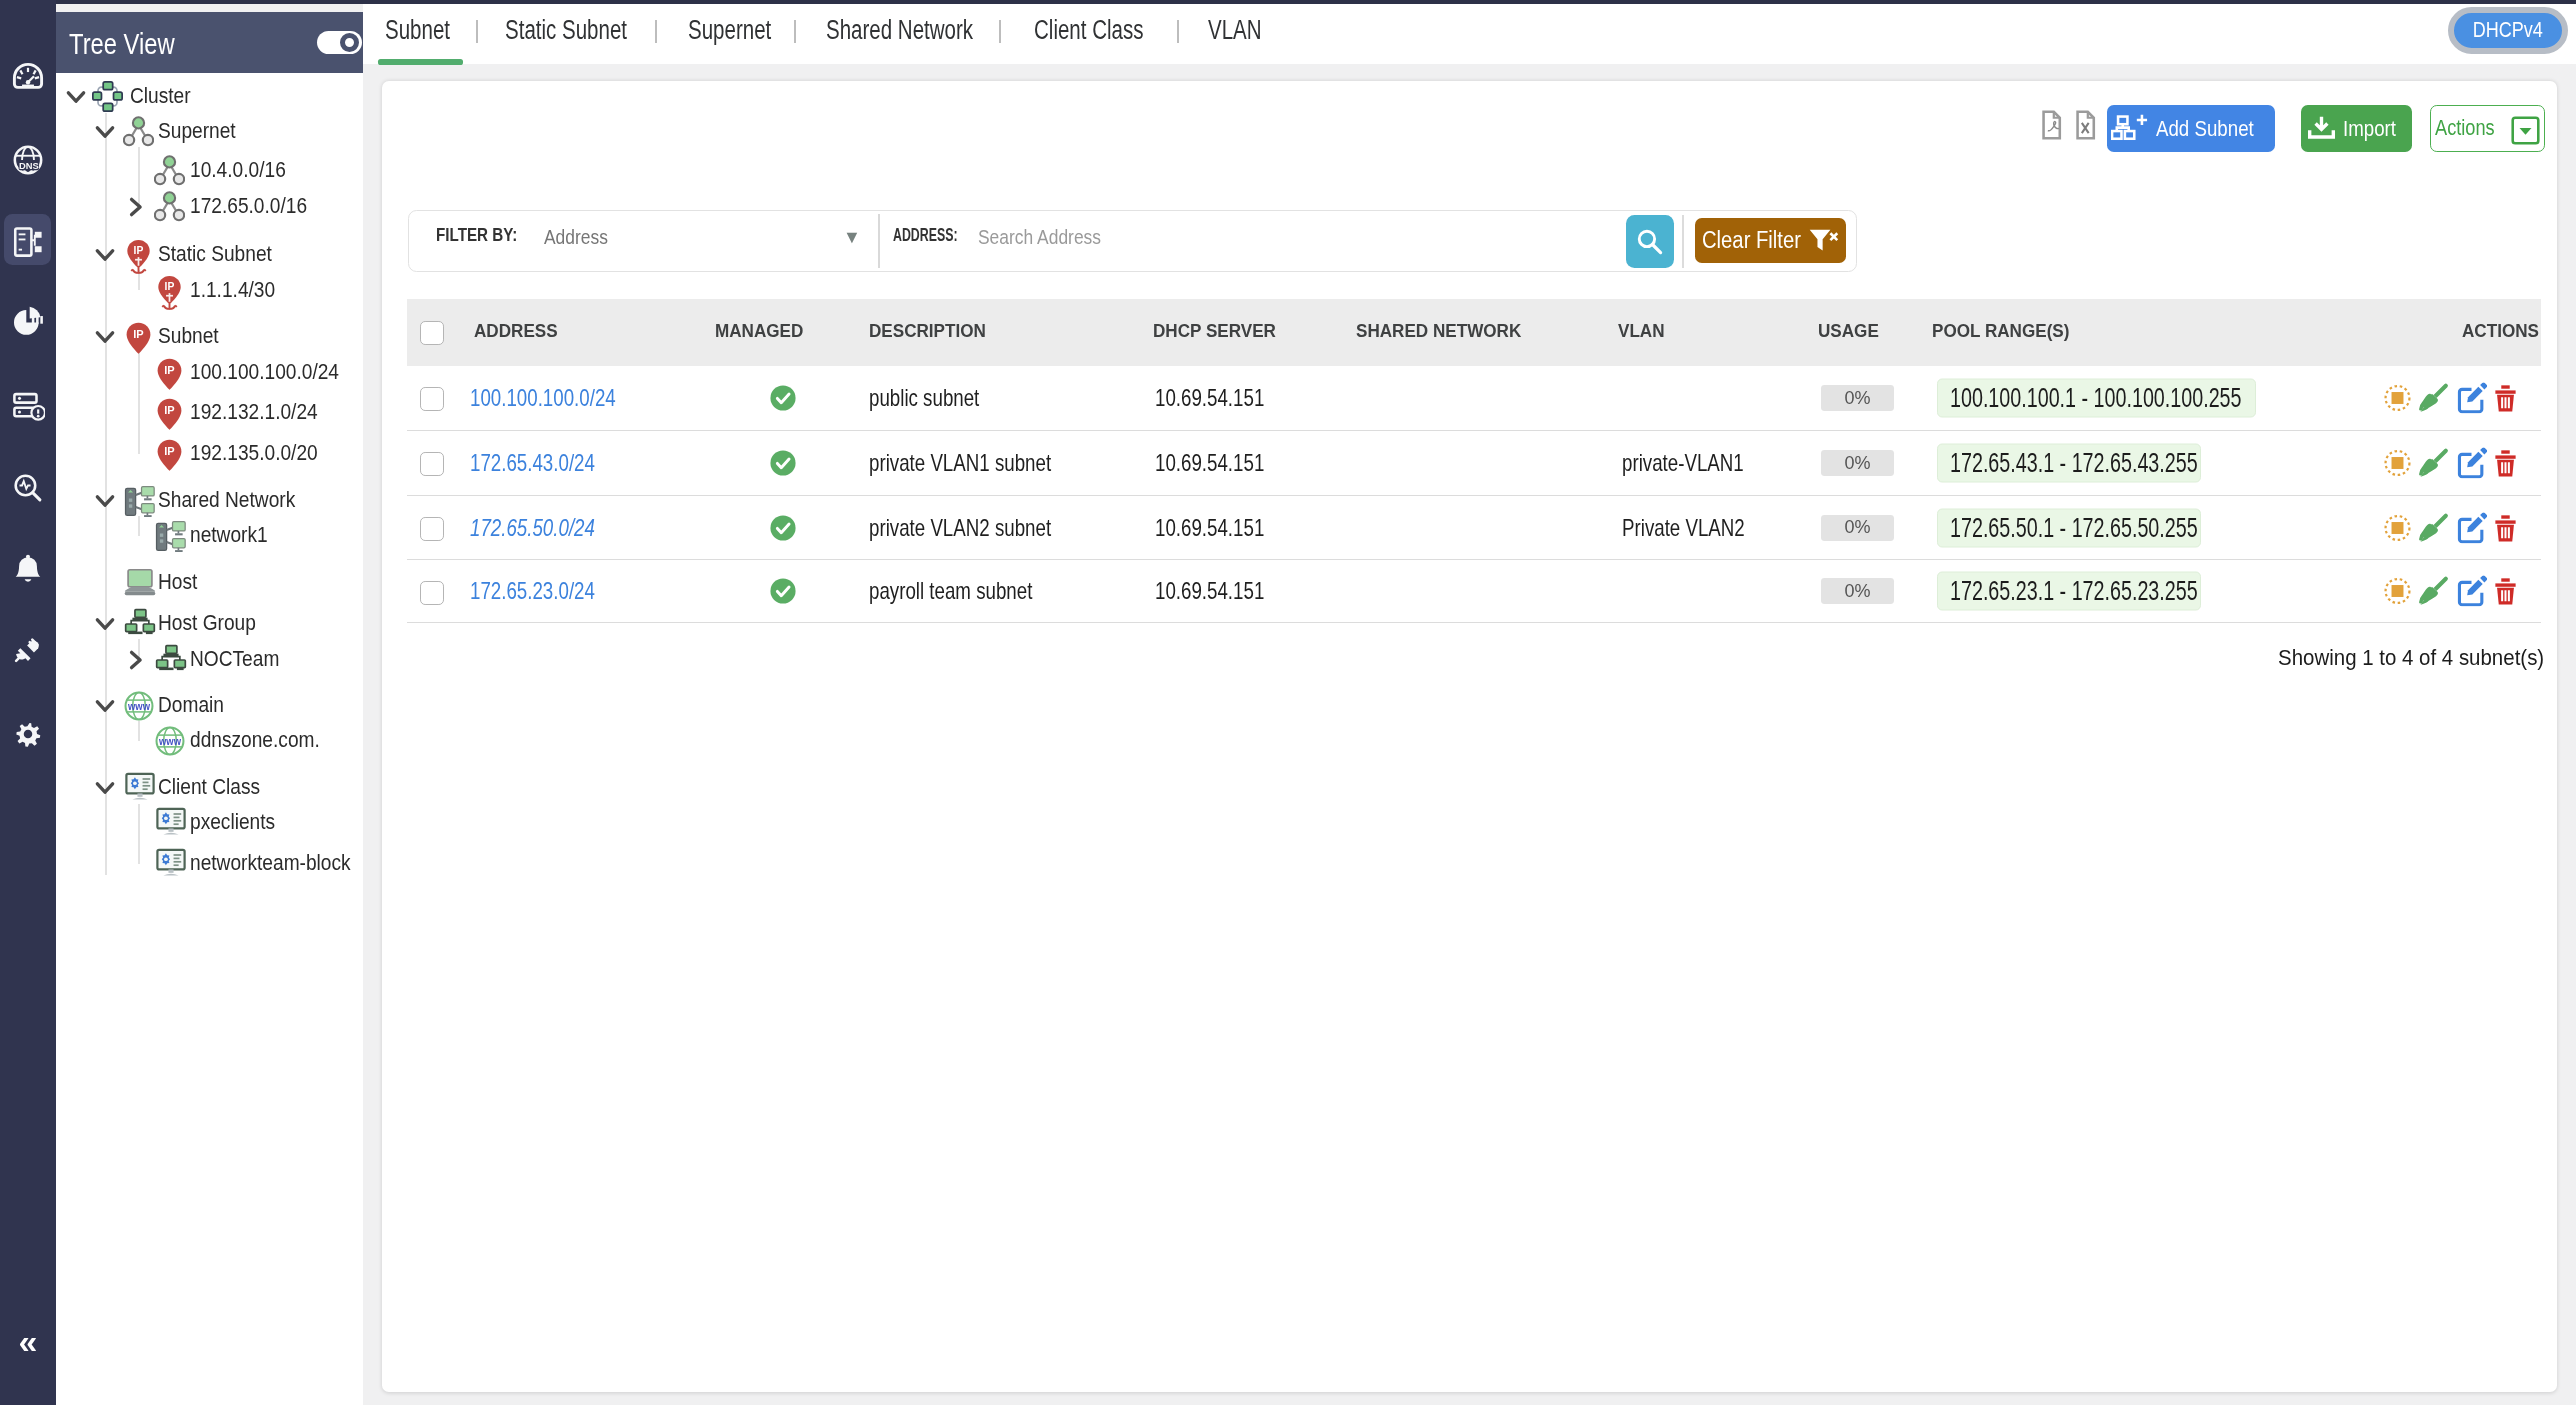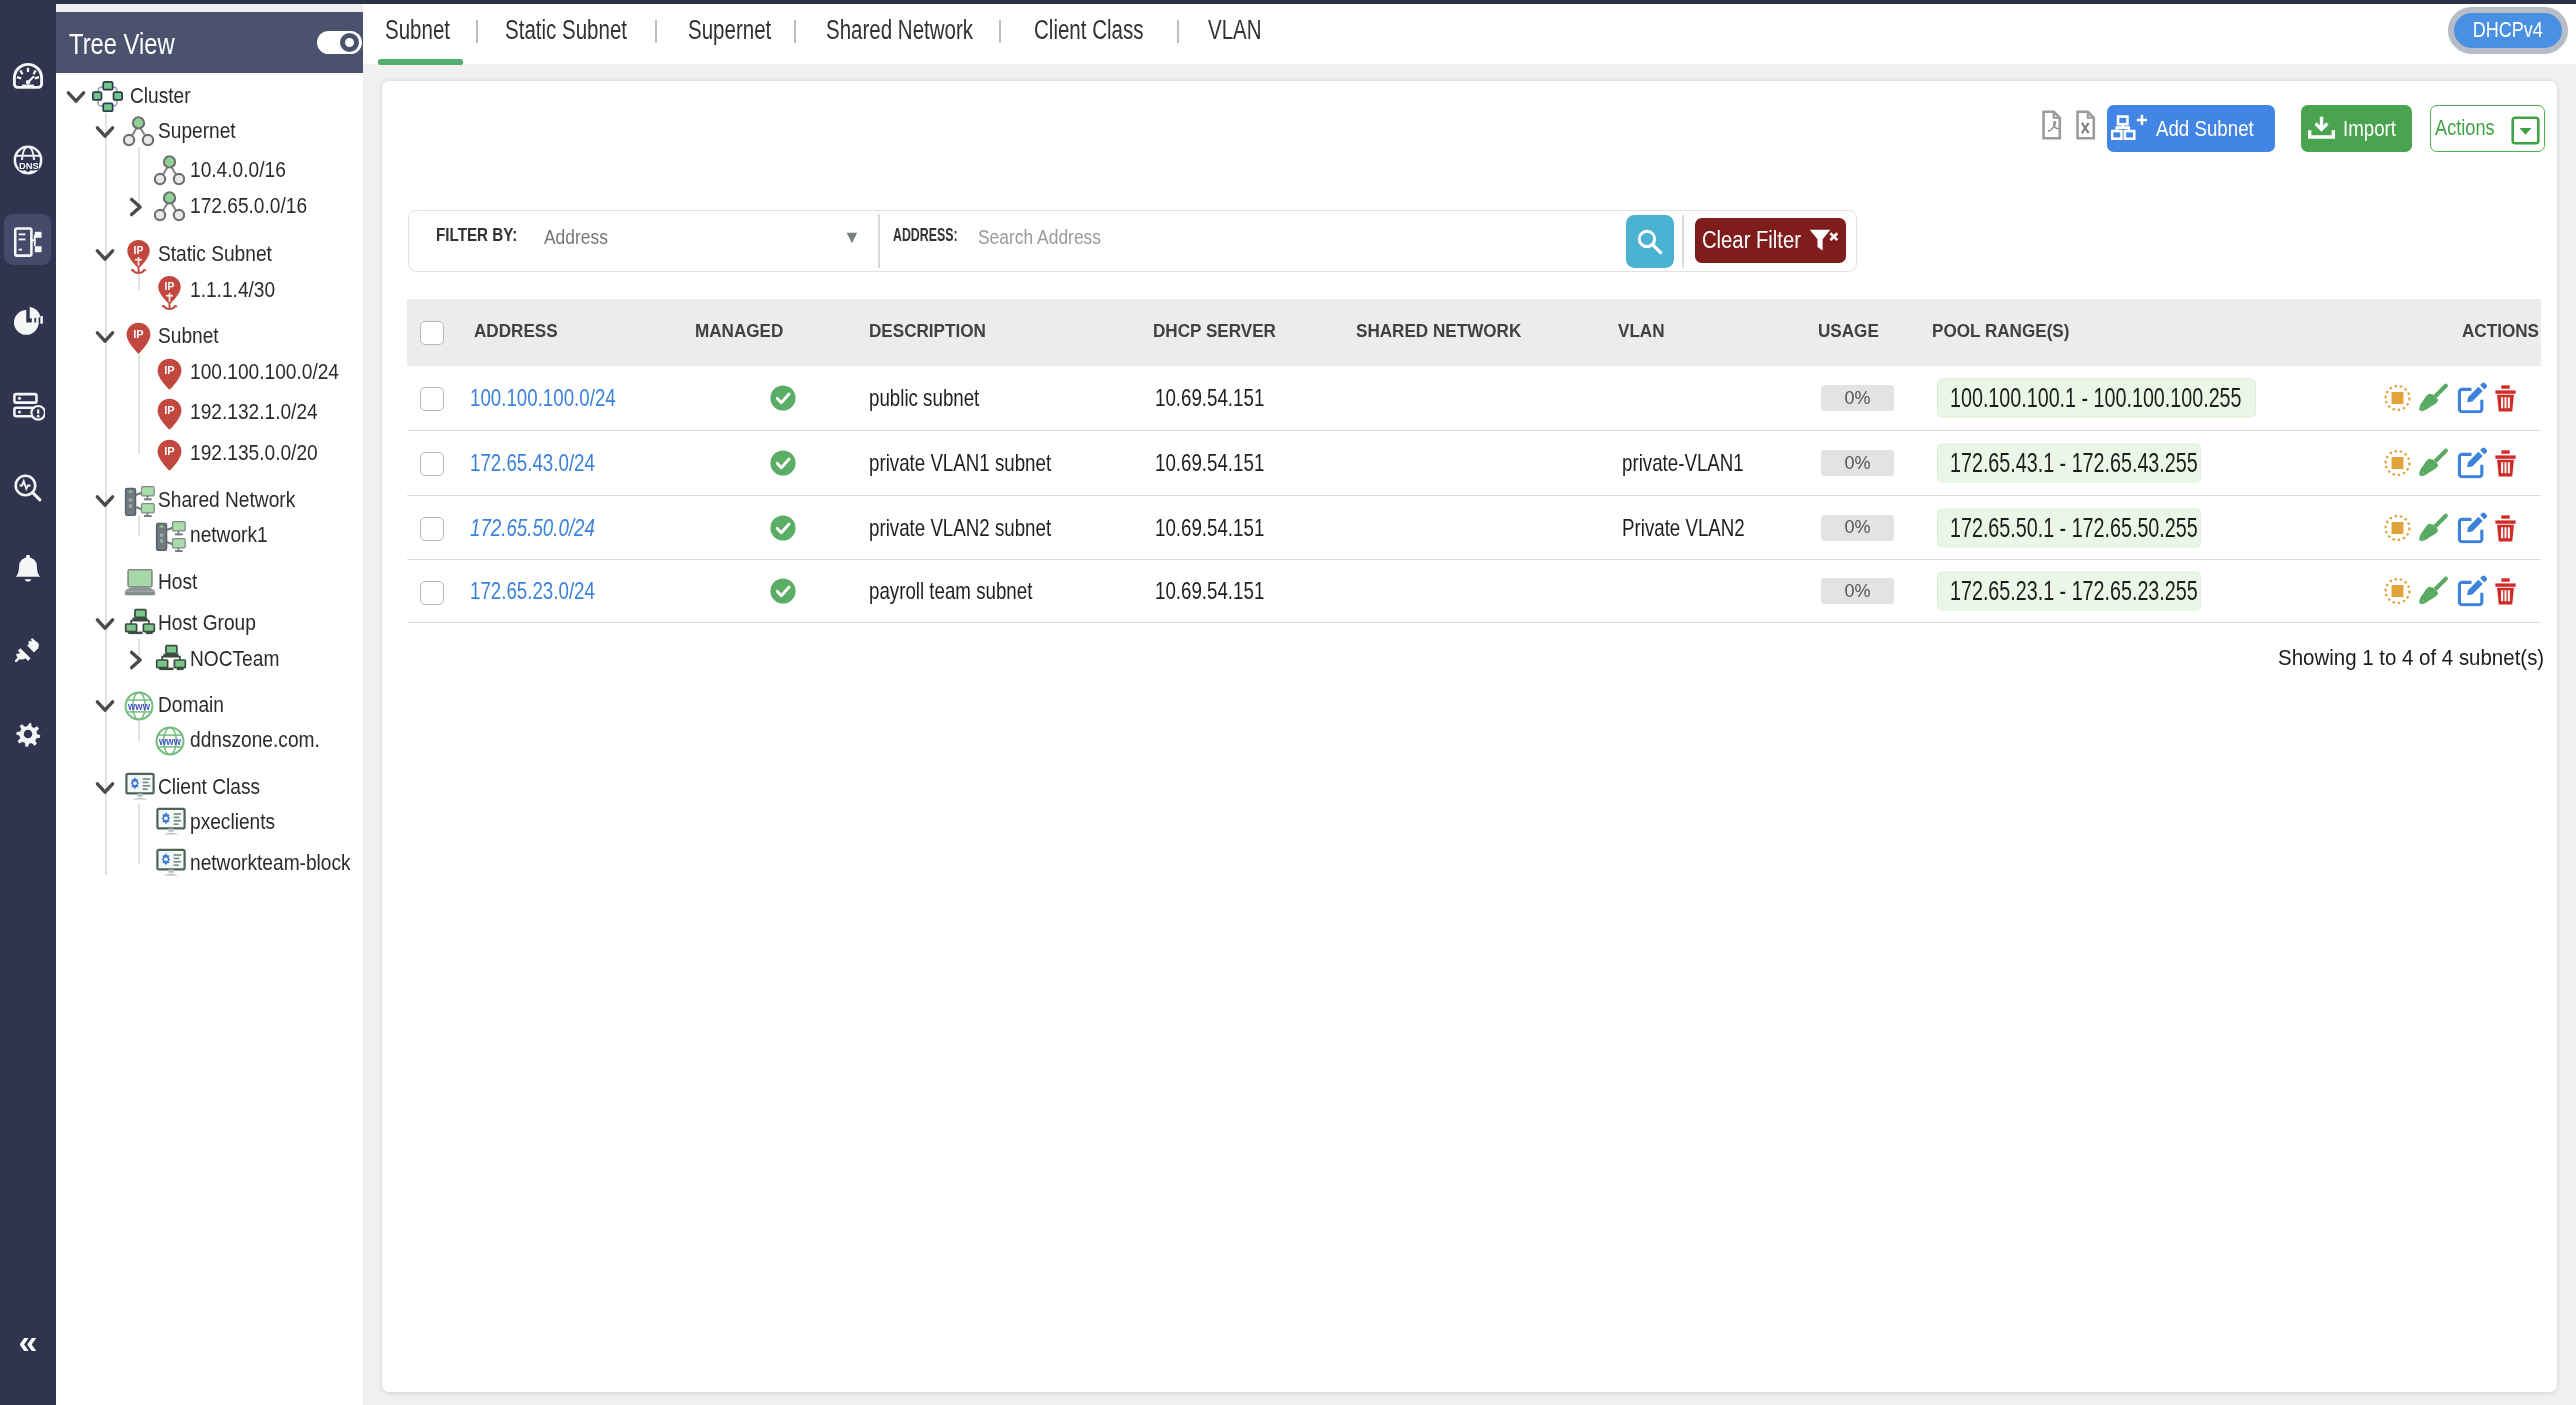--- a/index.html
+++ b/index.html
@@ -31,21 +31,21 @@
 
 #dhcppill { position:absolute; left:2448px; top:6.8px; width:120px; height:47px; background:#4a90e2; border:6px solid #b7bdc6; border-radius:24px; z-index:50; color:#fff; font-size:22px; display:flex; align-items:center; justify-content:center; }
 
 .btn { position:absolute; top:105px; height:47px; border-radius:6.8px; display:flex; align-items:center; justify-content:center; color:#fff; font-size:22px; white-space:nowrap; }
 #btn-add { left:2107px; width:168px; background:#4285e4; }
 #btn-import { left:2301px; width:111px; background:#4aa44f; }
 #btn-actions { left:2430px; width:115px; background:#fff; border:1.7px solid #4caf50; color:#3fa344; }
 
 #filterbox { position:absolute; left:408px; top:210px; width:1449px; height:62px; background:#fff; border:1.7px solid #e2e2e2; border-radius:8.5px; }
 #searchbtn { position:absolute; left:1626px; top:215px; width:48px; height:53px; background:#4bb3d1; border-radius:8.5px; }
-#clearbtn { position:absolute; left:1695px; top:218px; width:151px; height:45px; background:#7f1d1d; border-radius:6.8px; color:#fff; font-size:23px; display:flex; align-items:center; justify-content:center; gap:4px; white-space:nowrap; }
+#clearbtn { position:absolute; left:1695px; top:218px; width:151px; height:45px; background:#a16207; border-radius:6.8px; color:#fff; font-size:23px; display:flex; align-items:center; justify-content:center; gap:4px; white-space:nowrap; }
 
 #thead { position:absolute; left:407px; top:299px; width:2134px; height:67px; background:#ececec; }
 .th { position:absolute; top:22px; font-size:18px; font-weight:bold; color:#3f4142; white-space:nowrap; }
 .drow { position:absolute; left:407px; width:2134px; border-bottom:0.9px solid #dcdcdc; background:#fff; }
 .cell { position:absolute; top:50%; transform:translateY(-50%); font-size:24px; color:#1f1f1f; white-space:nowrap; }
 .link { color:#3c82dd; }
 .cbx { position:absolute; width:24px; height:24px; border:1.7px solid #b5b5b5; border-radius:5.1px; background:#fff; }
 .badge { position:absolute; left:1414px; top:50%; transform:translateY(-50%); width:73px; height:26px; background:#e3e3e3; border-radius:3.4px; color:#555; font-size:18px; display:flex; align-items:center; justify-content:center; }
 .pool { position:absolute; left:1530px; top:50%; transform:translateY(-50%); height:39px; background:#eaf7e6; border:0.9px solid #ddeed8; border-radius:5.1px; color:#1c1c1c; font-size:27px; display:flex; align-items:center; padding:0 12px; white-space:nowrap; overflow:hidden; }
 .aic { position:absolute; top:50%; transform:translateY(-50%); }
@@ -516,21 +516,21 @@
     <span class="sx" style="transform:scaleX(.88); margin-right:-10.2px;">Clear Filter</span>
     <span style="height:26px;" id="ic-clear"><svg width="31" height="26" viewBox="0 0 36 30">
         <path d="M2 2 h24 l-9 11 v13 l-6 -4 v-9 z" fill="#fff"></path>
         <path d="M26 6 l8 8 m0 -8 l-8 8" stroke="#fff" stroke-width="3"></path>
       </svg></span>
   </div>
 
 <div id="thead">
   <div class="cbx" style="left:13px; top:22px;"></div>
   <div class="th" style="left:67px"><span class="sx" style="transform:scaleX(.95);">ADDRESS</span></div>
-  <div class="th" style="left:288px"><span class="sx" style="transform:scaleX(.95);">MANAGED</span></div>
+  <div class="th" style="left:308px"><span class="sx" style="transform:scaleX(.95);">MANAGED</span></div>
   <div class="th" style="left:462px"><span class="sx" style="transform:scaleX(.95);">DESCRIPTION</span></div>
   <div class="th" style="left:746px"><span class="sx" style="transform:scaleX(.95);">DHCP SERVER</span></div>
   <div class="th" style="left:949px"><span class="sx" style="transform:scaleX(.95);">SHARED NETWORK</span></div>
   <div class="th" style="left:1211px"><span class="sx" style="transform:scaleX(.95);">VLAN</span></div>
   <div class="th" style="left:1411px"><span class="sx" style="transform:scaleX(.95);">USAGE</span></div>
   <div class="th" style="left:1525px"><span class="sx" style="transform:scaleX(.95);">POOL RANGE(S)</span></div>
   <div class="th" style="left:2055px"><span class="sx" style="transform:scaleX(.95);">ACTIONS</span></div>
 </div>
 <div id="tbody">
     <div class="drow" style="top:366px; height:65px;">

